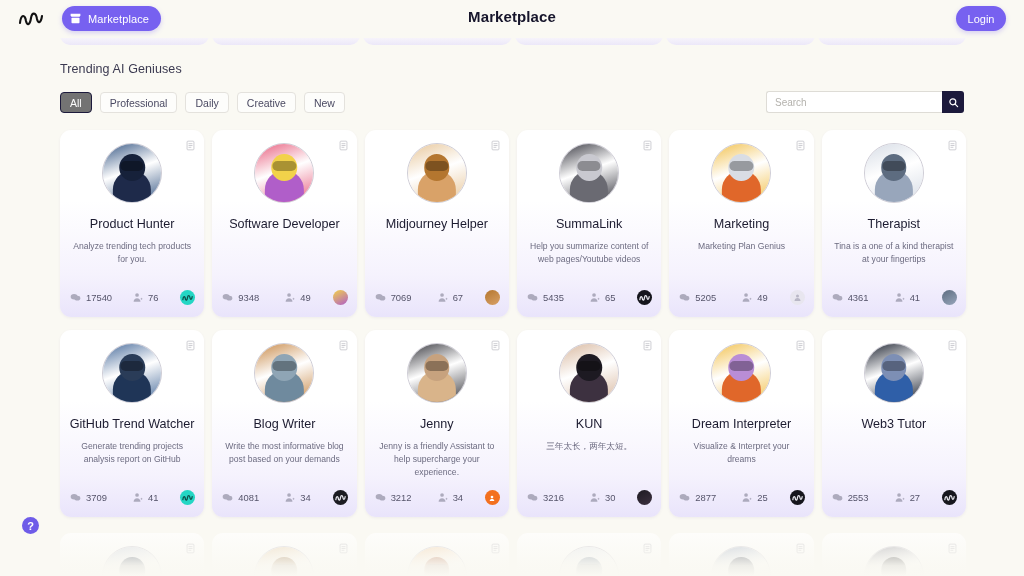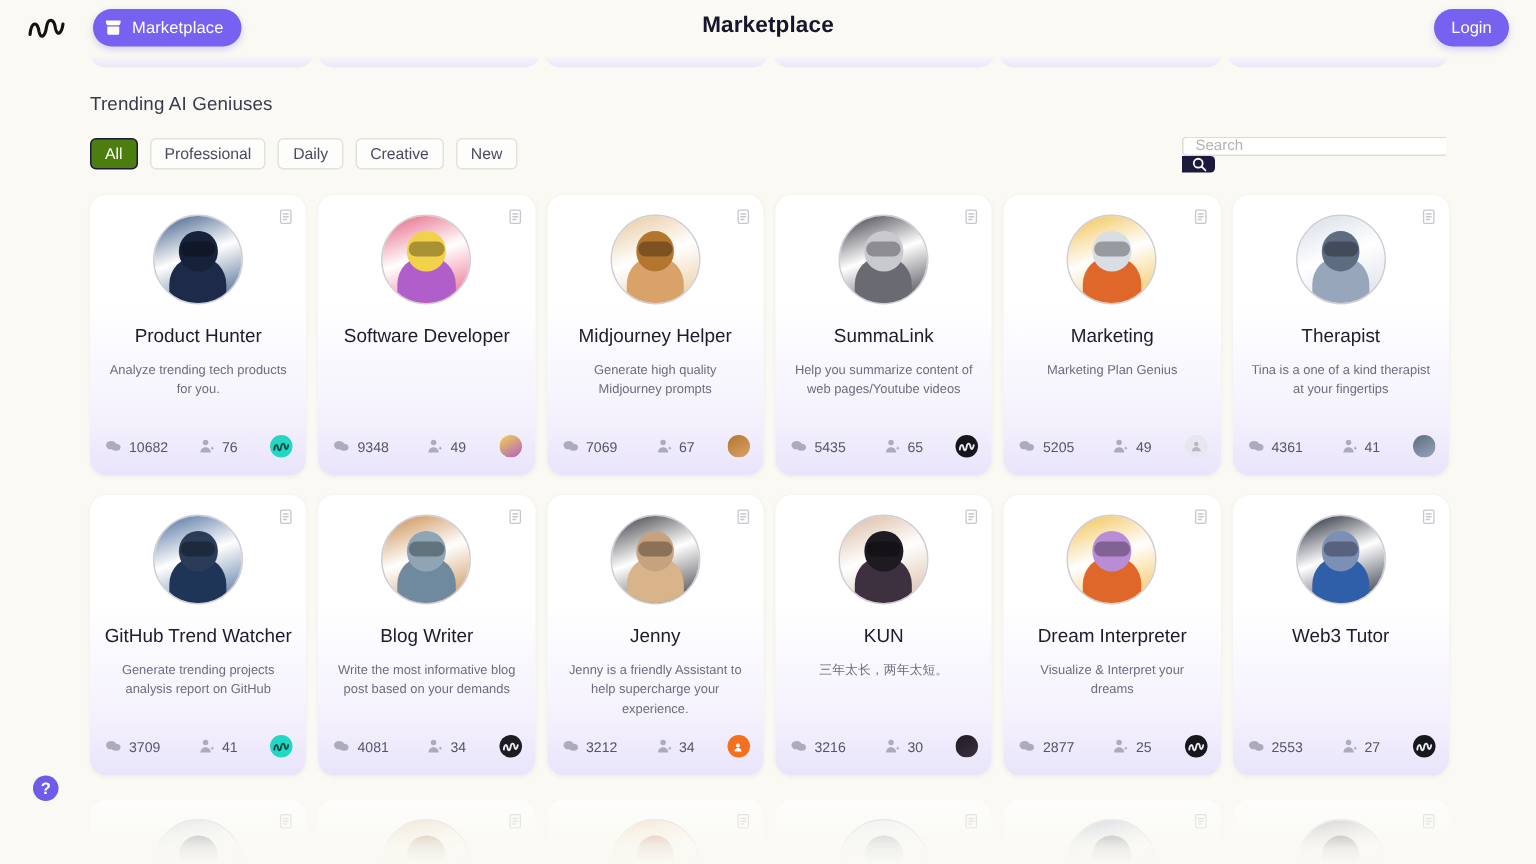--- a/index.html
+++ b/index.html
@@ -66,25 +66,25 @@
     position: absolute; left: 60px; top: 92px;
     display: flex; gap: 8px; align-items: center;
   }
   .chip {
     height: 21px; padding: 0 9px; border-radius: 4px;
     font-size: 10.5px; color: #4b4a63;
     background: #fdfdfb; border: 1px solid #e4e2dd;
     display: flex; align-items: center; justify-content: center;
     cursor: pointer; white-space: nowrap;
   }
-  .chip.active { background: #4d7c0f; border-color: #1c1a3c; color: #fff; }
+  .chip.active { background: #737373; border-color: #1c1a3c; color: #fff; }
 
   .searchwrap {
     position: absolute; right: 60px; top: 91px;
-    display: flex; align-items: stretch; height: 22px; flex-direction: column;
+    display: flex; align-items: stretch; height: 22px;
   }
   .searchwrap input {
     width: 176px; height: 22px; border: 1px solid #dedcd6;
     border-right: none; border-radius: 3px 0 0 3px;
     background: #fff; padding: 0 8px; font-size: 10px; color: #3a3950;
     font-family: "Liberation Sans", sans-serif; outline: none;
   }
   .searchwrap input::placeholder { color: #b4b2ad; }
   .search-btn {
     width: 22px; height: 22px; background: #1c1a3c;
@@ -235,21 +235,21 @@
           </div>
         </div>
         <div class="card-name">Product Hunter</div>
         <div class="card-desc">Analyze trending tech products for you.</div>
         <div class="stats">
           <div class="stat s1">
             <svg class="mini-ico" viewBox="0 0 24 24" fill="#6d6c80">
               <ellipse cx="9" cy="10.5" rx="7.5" ry="6"></ellipse>
               <ellipse cx="16" cy="13.5" rx="6.5" ry="5.2"></ellipse>
             </svg>
-            <span>10682</span>
+            <span>17540</span>
           </div>
           <div class="stat s2">
             <svg class="mini-ico" viewBox="0 0 24 24" fill="#6d6c80">
               <circle cx="11" cy="6.5" r="4"></circle>
               <path d="M3.5 21c0-4.4 3.4-7.6 7.5-7.6s7.5 3.2 7.5 7.6z"></path>
               <rect x="18.5" y="14" width="4.5" height="1.6" rx=".8"></rect>
               <rect x="20" y="12.5" width="1.6" height="4.5" rx=".8"></rect>
             </svg>
             <span>76</span>
           </div>
@@ -305,21 +305,20 @@
             <line x1="8.5" y1="16" x2="13" y2="16" stroke-linecap="round"></line>
           </svg></div>
         <div class="avatar">
           <div style="background:linear-gradient(160deg,#e8c79a 0%,#ffffff 46%,#e8c79a 100%);position:relative;">
             <div style="position:absolute;left:50%;top:46%;transform:translateX(-50%);width:66%;height:70%;border-radius:46% 46% 14% 14%;background:#d9a268;"></div>
             <div style="position:absolute;left:50%;top:18%;transform:translateX(-50%);width:44%;height:46%;border-radius:50%;background:#b4762f;"></div>
             <div style="position:absolute;left:50%;top:30%;transform:translateX(-50%);width:40%;height:16%;border-radius:6px;background:rgba(0,0,0,.30);"></div>
           </div>
         </div>
         <div class="card-name">Midjourney Helper</div>
-        <div class="card-desc">Generate high quality Midjourney prompts</div>
         <div class="stats">
           <div class="stat s1">
             <svg class="mini-ico" viewBox="0 0 24 24" fill="#6d6c80">
               <ellipse cx="9" cy="10.5" rx="7.5" ry="6"></ellipse>
               <ellipse cx="16" cy="13.5" rx="6.5" ry="5.2"></ellipse>
             </svg>
             <span>7069</span>
           </div>
           <div class="stat s2">
             <svg class="mini-ico" viewBox="0 0 24 24" fill="#6d6c80">

